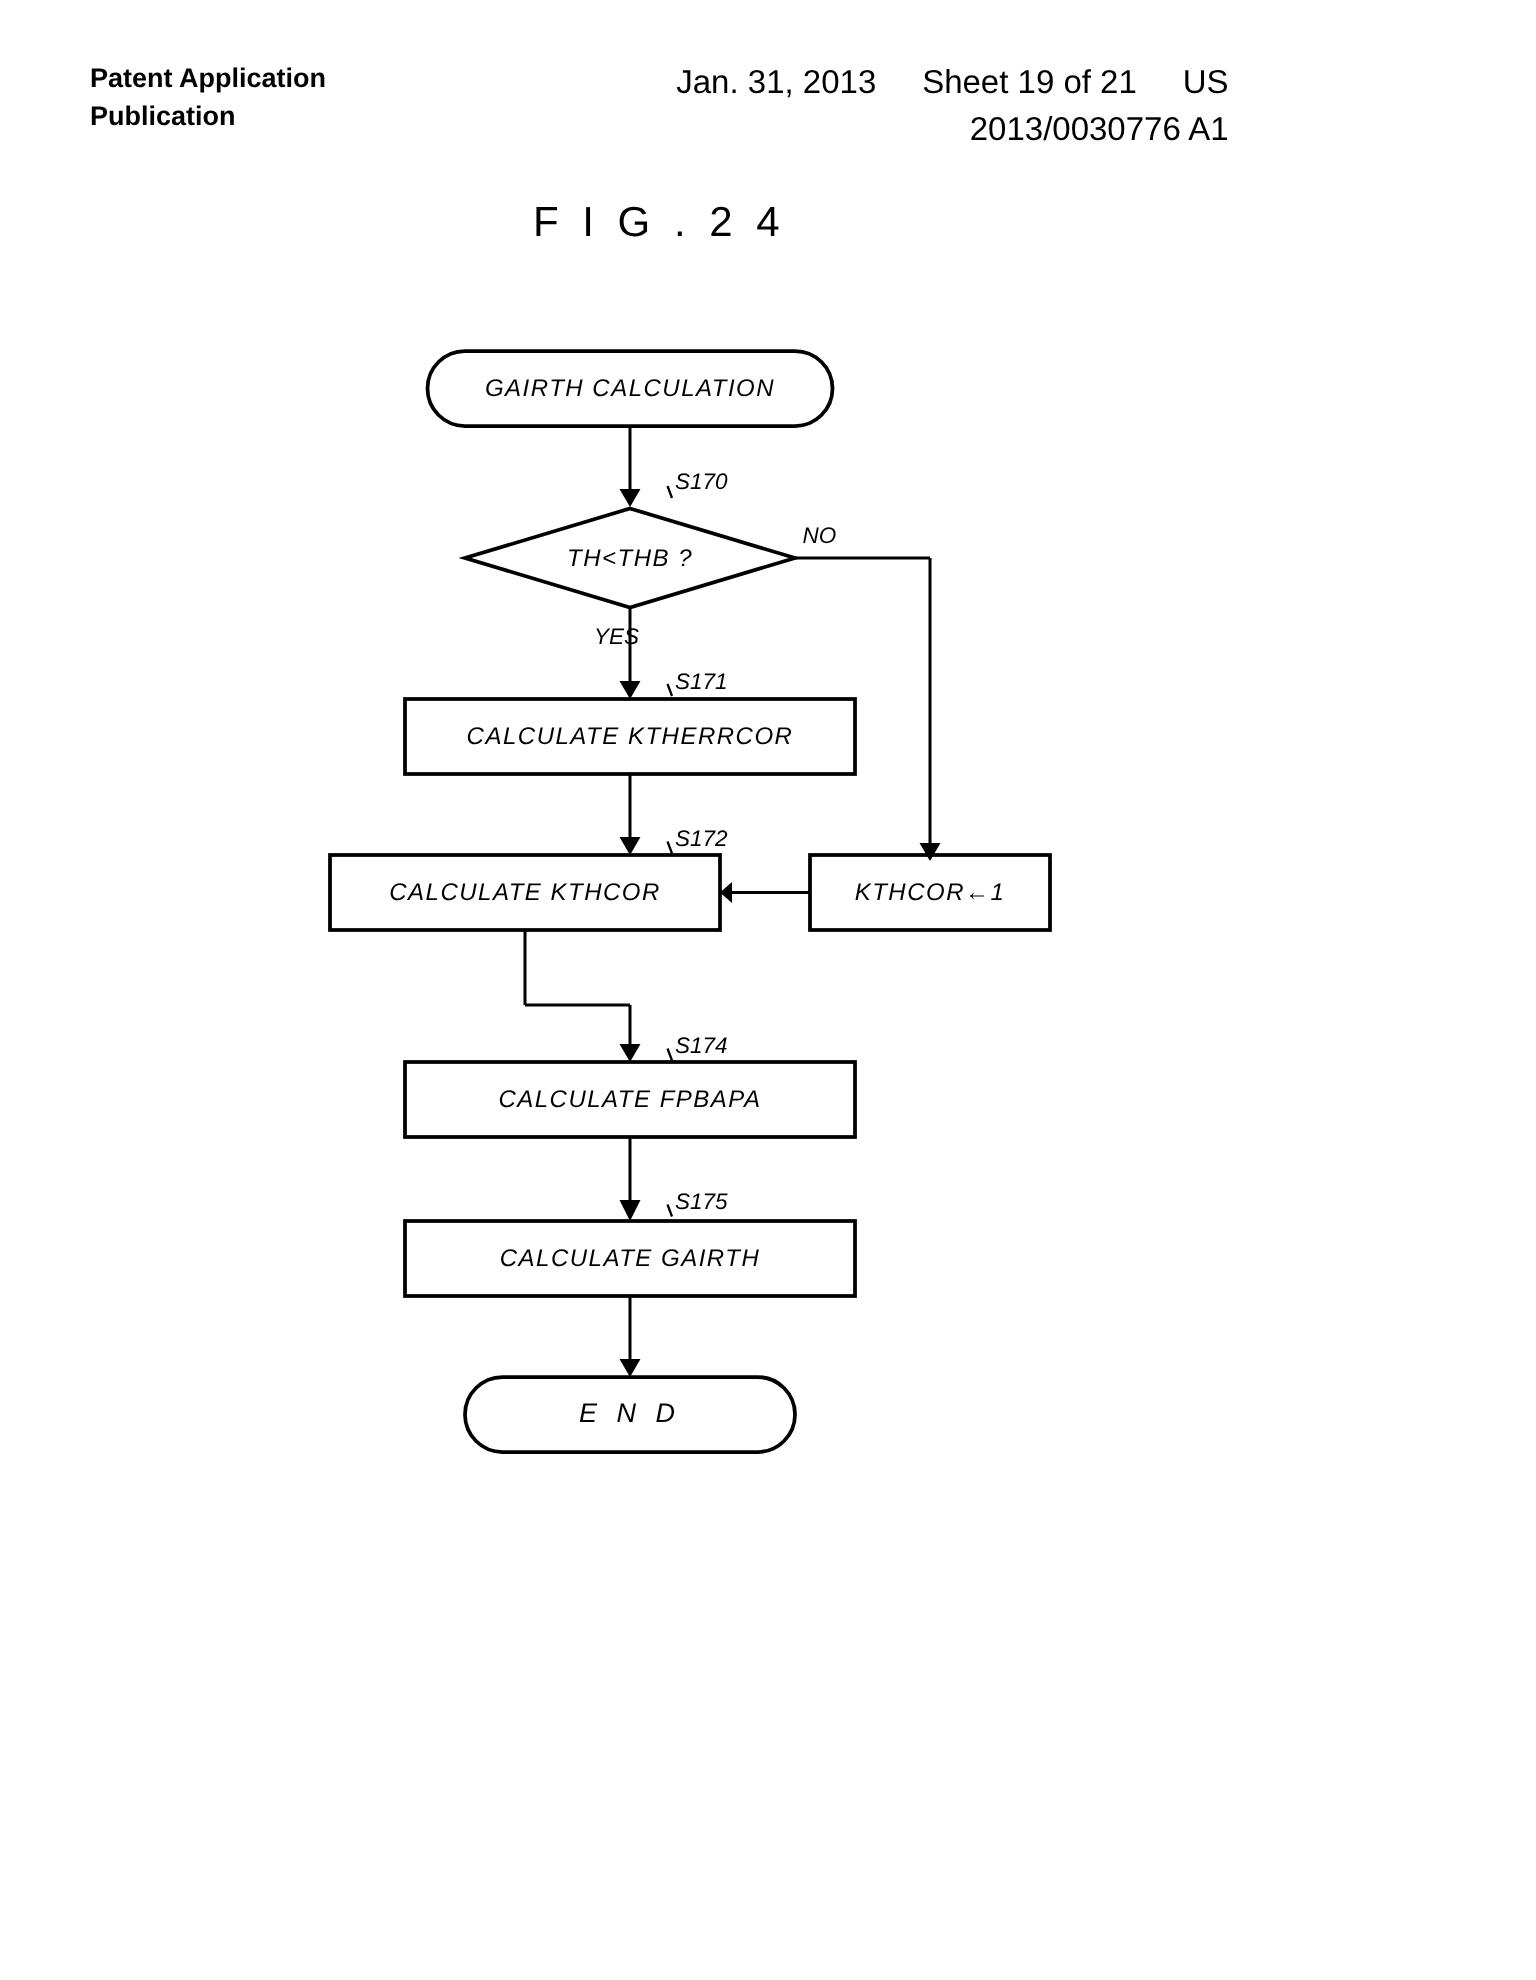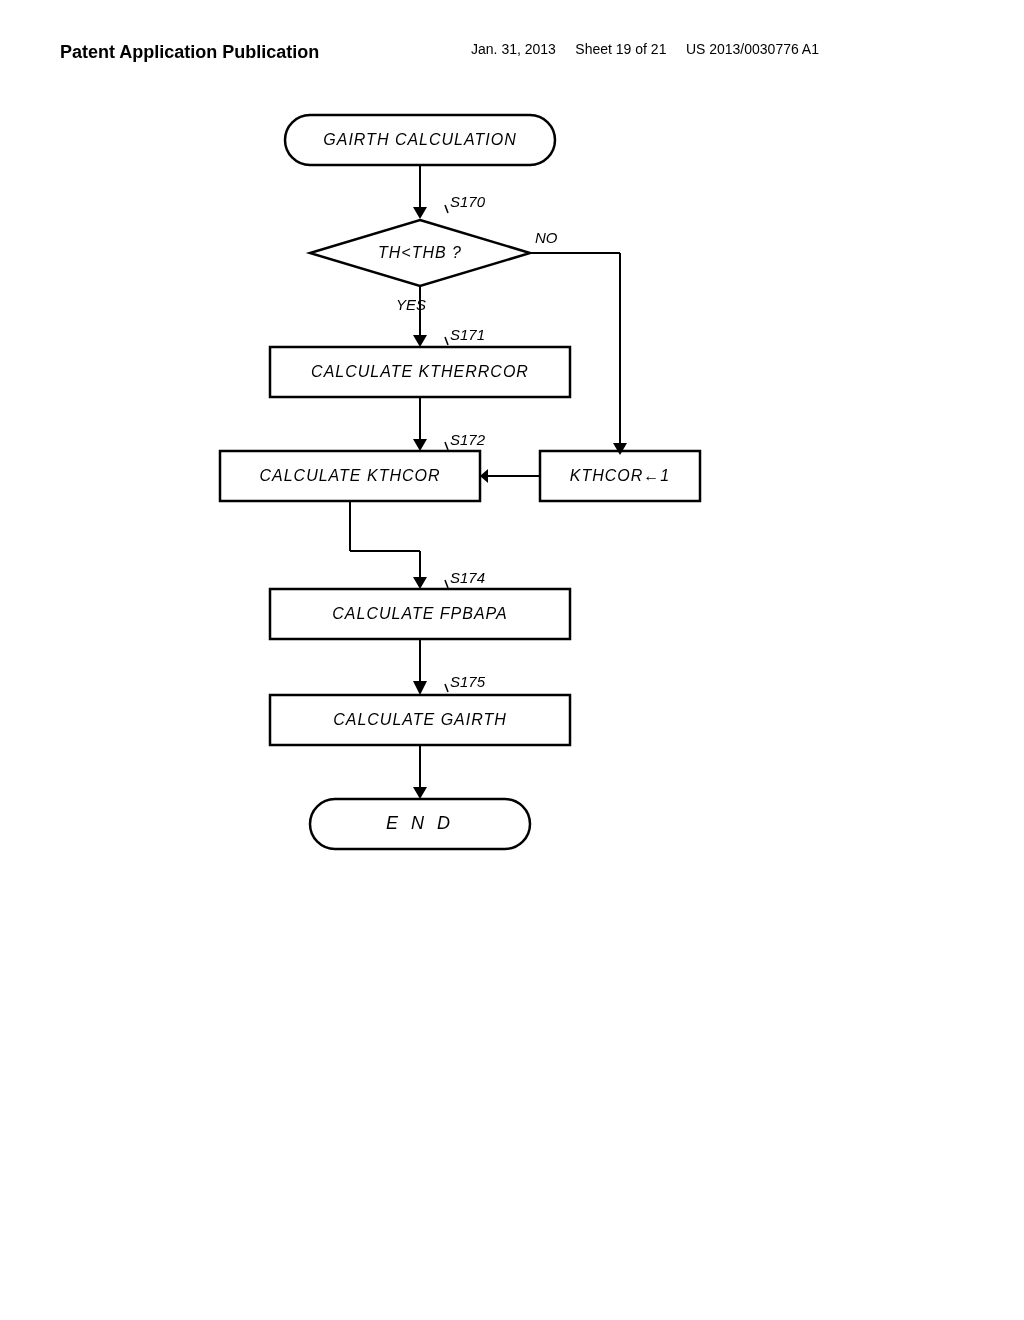--- a/index.html
+++ b/index.html
@@ -28,21 +28,21 @@
       border-bottom: none;
       margin-bottom: 30px;
     }
     .header-left {
       font-size: 18px;
       font-weight: bold;
       font-family: Arial, sans-serif;
       line-height: 1.4;
     }
     .header-right {
-      font-size: 14px;
+      font-size: 22px;
       font-family: Arial, sans-serif;
       text-align: right;
       line-height: 1.4;
     }
 
     
     .fig-title {
       text-align: center;
       font-size: 28px;
       font-family: Arial, sans-serif;
@@ -63,20 +63,21 @@
     </div>
     <div class="header-right">
       <span>Jan. 31, 2013</span>
       &nbsp;&nbsp;&nbsp;
       <span>Sheet 19 of 21</span>
       &nbsp;&nbsp;&nbsp;
       <span>US 2013/0030776 A1</span>
     </div>
   </div>
 
+  <div class="fig-title">F I G .  2 4</div>
 
   <div style="display:flex; justify-content:center;font-style:italic;">
     <svg width="600" height="950" viewBox="0 0 600 950">
 
       <rect x="145" y="20" width="270" height="50" rx="25" ry="25" fill="white" stroke="black" stroke-width="2.5"></rect>
       <text x="280" y="50" text-anchor="middle" font-family="Arial,sans-serif" font-size="16" letter-spacing="1">GAIRTH CALCULATION</text>
 
       <line x1="280" y1="70" x2="280" y2="120" stroke="black" stroke-width="2"></line>
       <polygon points="273,112 287,112 280,124" fill="black"></polygon>
 

